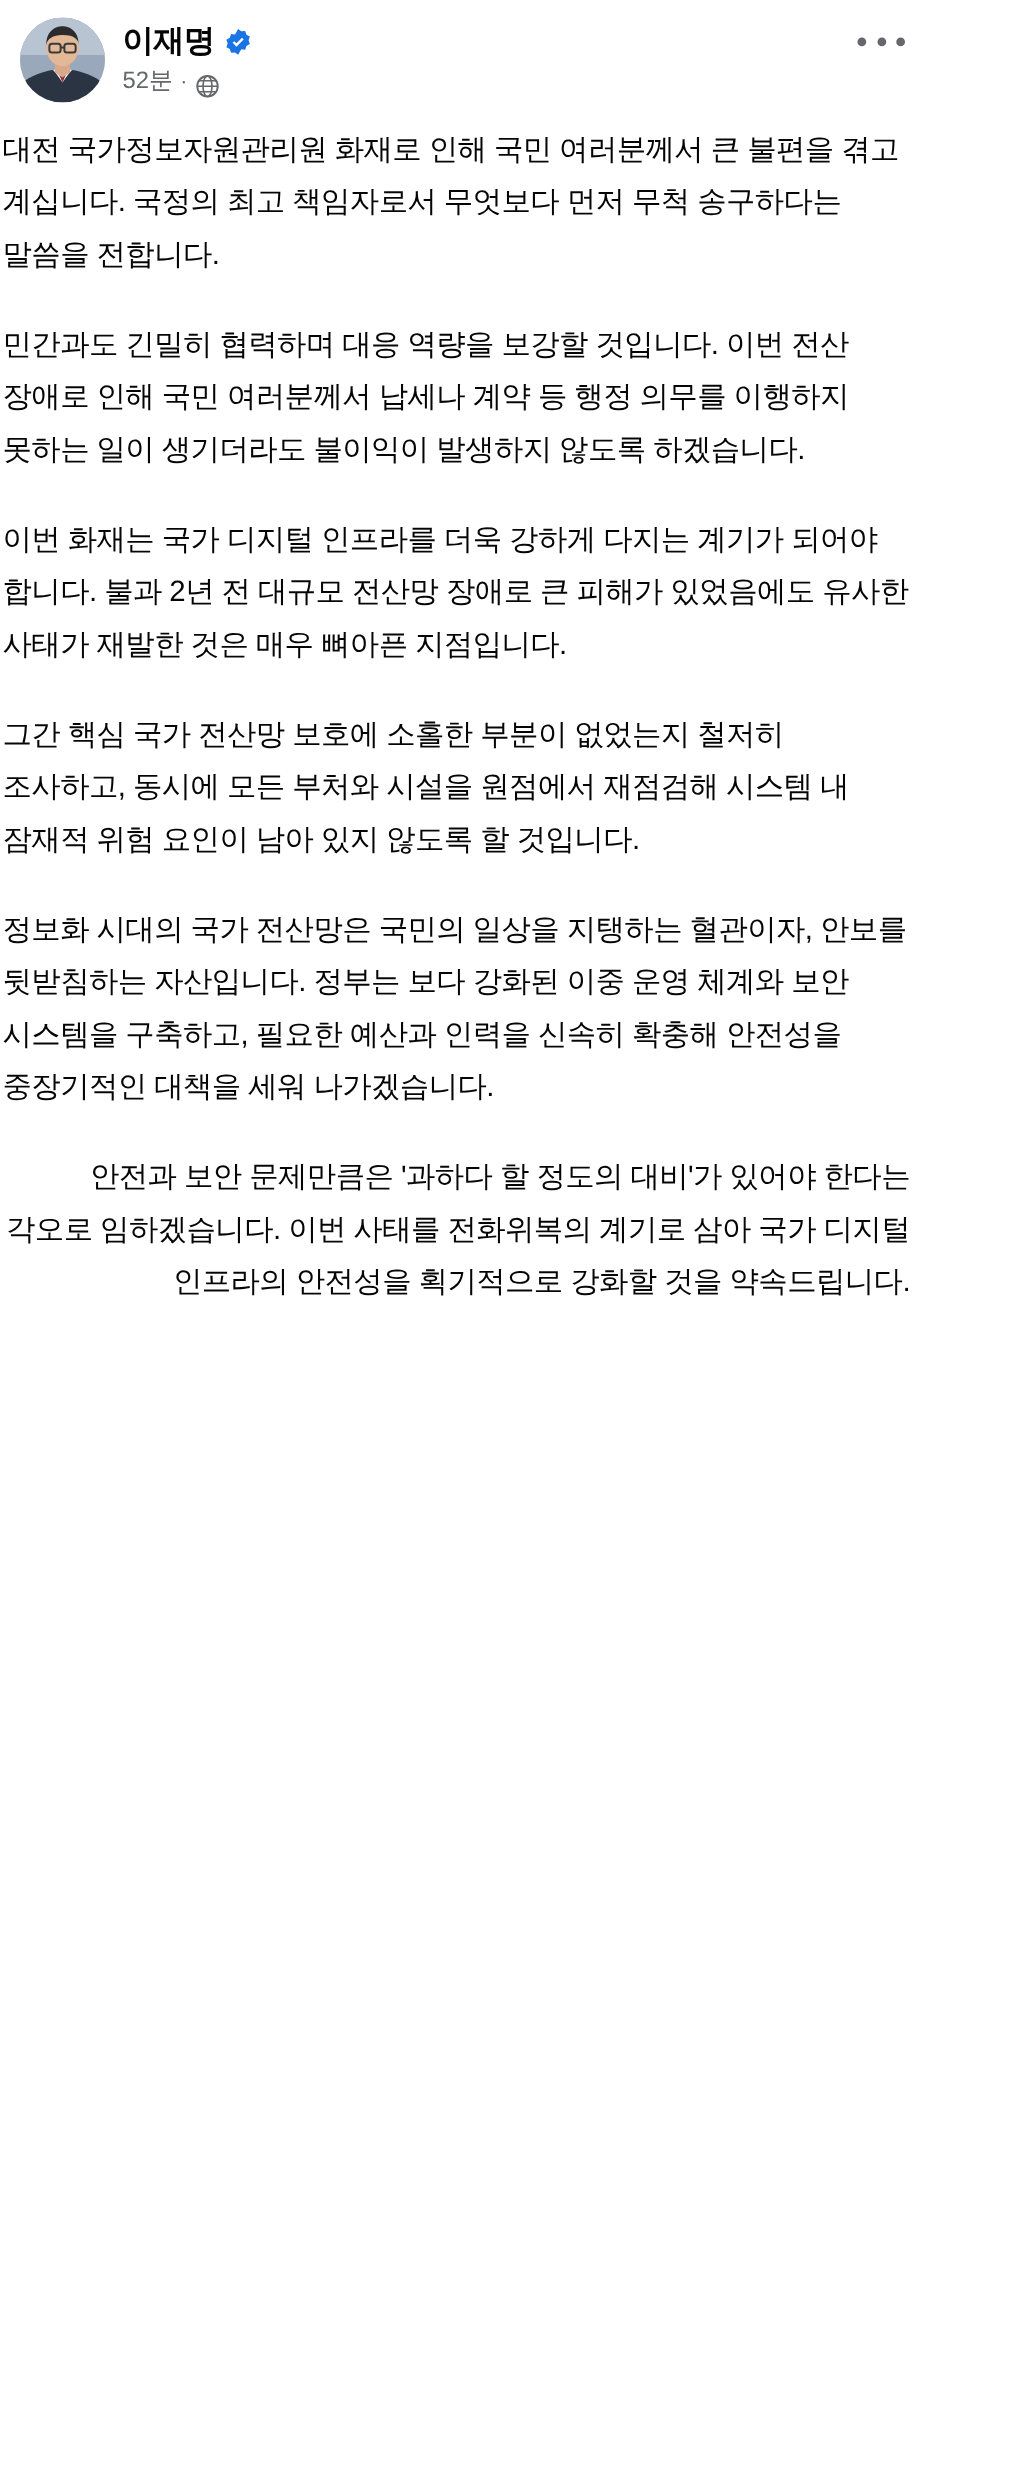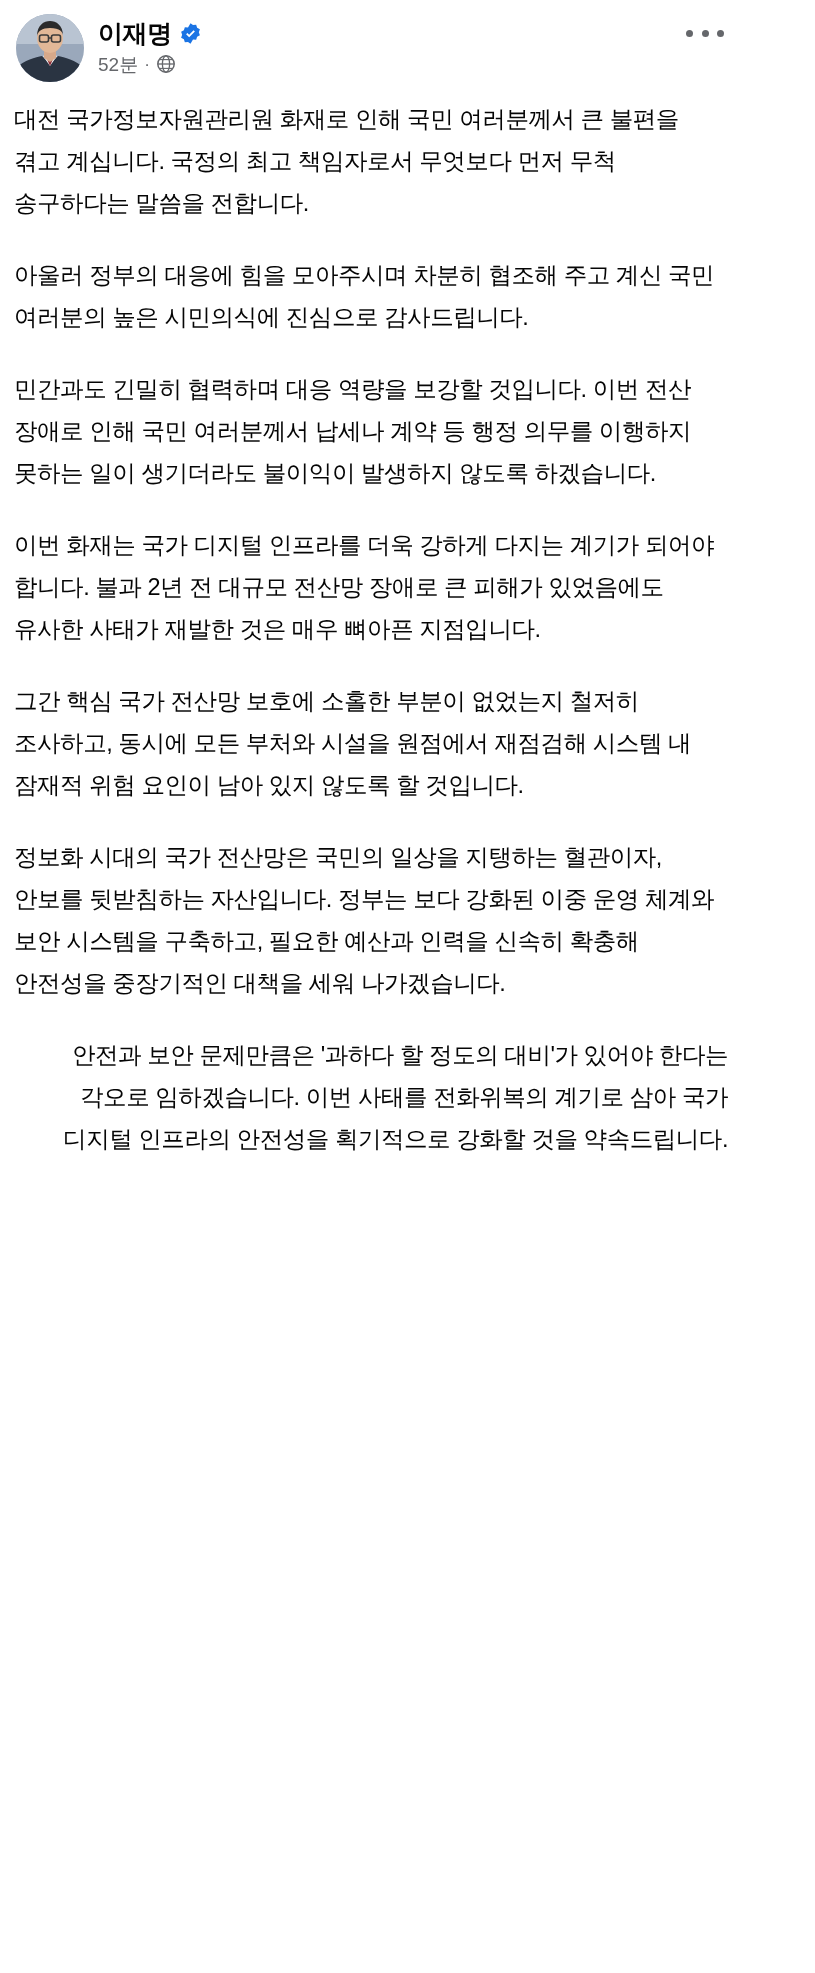--- a/index.html
+++ b/index.html
@@ -57,21 +57,21 @@
     letter-spacing: -0.4px;
   }
   .verified-badge {
     width: 23px;
     height: 23px;
     flex: 0 0 23px;
     display: inline-block;
   }
   .meta-row {
     display: flex;
-    align-items: flex-start;
+    align-items: flex-end;
     gap: 6px;
     margin-top: 6px;
     color: #65676b;
     font-size: 19px;
     line-height: 22px;
   }
   .meta-dot {
     font-size: 17px;
     color: #65676b;
     line-height: 22px;
@@ -95,21 +95,21 @@
   }
   .more-button span {
     width: 7px;
     height: 7px;
     border-radius: 50%;
     background: #65676b;
     display: block;
   }
   
   .post-body {
-    padding: 10px 14px 4px 14px;
+    padding: 10px 14px 4px 2px;
     box-sizing: border-box;
   }
   .post-body p {
     margin: 0 0 30px 0;
     font-size: 23.5px;
     line-height: 42px;
     color: #050505;
     letter-spacing: -0.45px;
     word-break: keep-all;
   }
@@ -178,21 +178,20 @@
     <div class="more-button">
       <span></span>
       <span></span>
       <span></span>
     </div>
 
   </div>
 
   <div class="post-body">
     <p>대전 국가정보자원관리원 화재로 인해 국민 여러분께서 큰 불편을 겪고 계십니다. 국정의 최고 책임자로서 무엇보다 먼저 무척 송구하다는 말씀을 전합니다.</p>
-    <p>아울러 정부의 대응에 힘을 모아주시며 차분히 협조해 주고 계신 국민 여러분의 높은 시민의식에 진심으로 감사드립니다.</p>
     <p>민간과도 긴밀히 협력하며 대응 역량을 보강할 것입니다. 이번 전산 장애로 인해 국민 여러분께서 납세나 계약 등 행정 의무를 이행하지 못하는 일이 생기더라도 불이익이 발생하지 않도록 하겠습니다.</p>
     <p>이번 화재는 국가 디지털 인프라를 더욱 강하게 다지는 계기가 되어야 합니다. 불과 2년 전 대규모 전산망 장애로 큰 피해가 있었음에도 유사한 사태가 재발한 것은 매우 뼈아픈 지점입니다.</p>
     <p>그간 핵심 국가 전산망 보호에 소홀한 부분이 없었는지 철저히 조사하고, 동시에 모든 부처와 시설을 원점에서 재점검해 시스템 내 잠재적 위험 요인이 남아 있지 않도록 할 것입니다.</p>
     <p>정보화 시대의 국가 전산망은 국민의 일상을 지탱하는 혈관이자, 안보를 뒷받침하는 자산입니다. 정부는 보다 강화된 이중 운영 체계와 보안 시스템을 구축하고, 필요한 예산과 인력을 신속히 확충해 안전성을 중장기적인 대책을 세워 나가겠습니다.</p>
     <p>안전과 보안 문제만큼은 '과하다 할 정도의 대비'가 있어야 한다는 각오로 임하겠습니다. 이번 사태를 전화위복의 계기로 삼아 국가 디지털 인프라의 안전성을 획기적으로 강화할 것을 약속드립니다.</p>
   </div>
 
 </div>
 
 </body></html>

